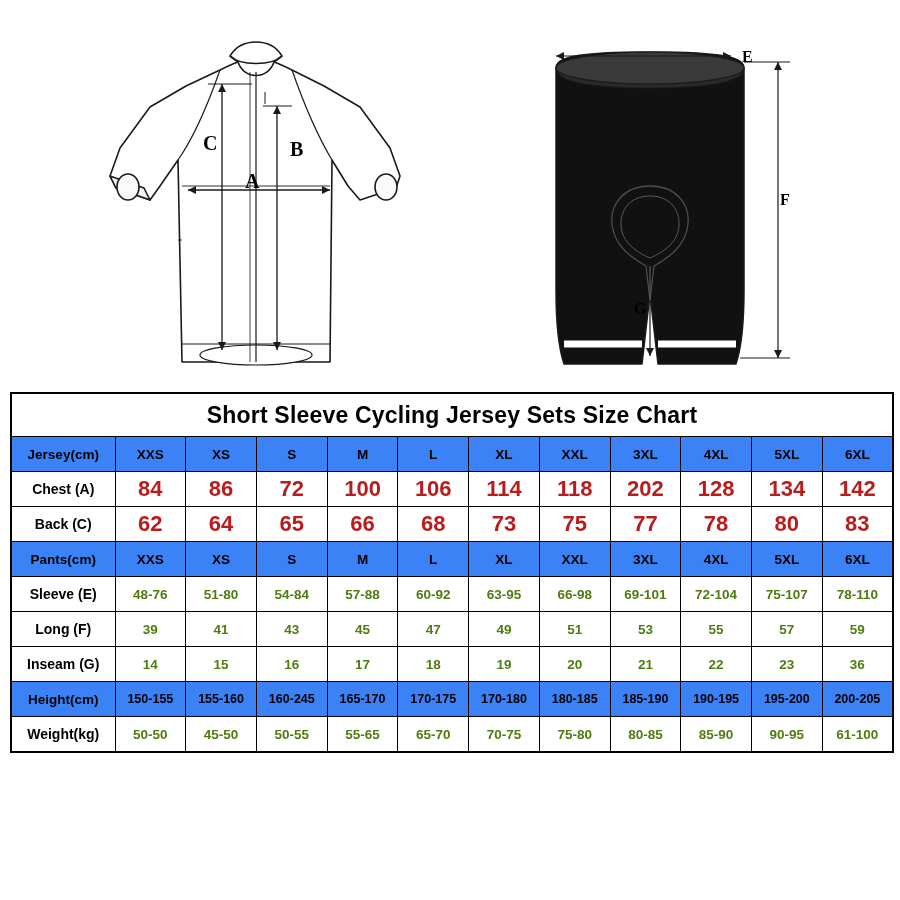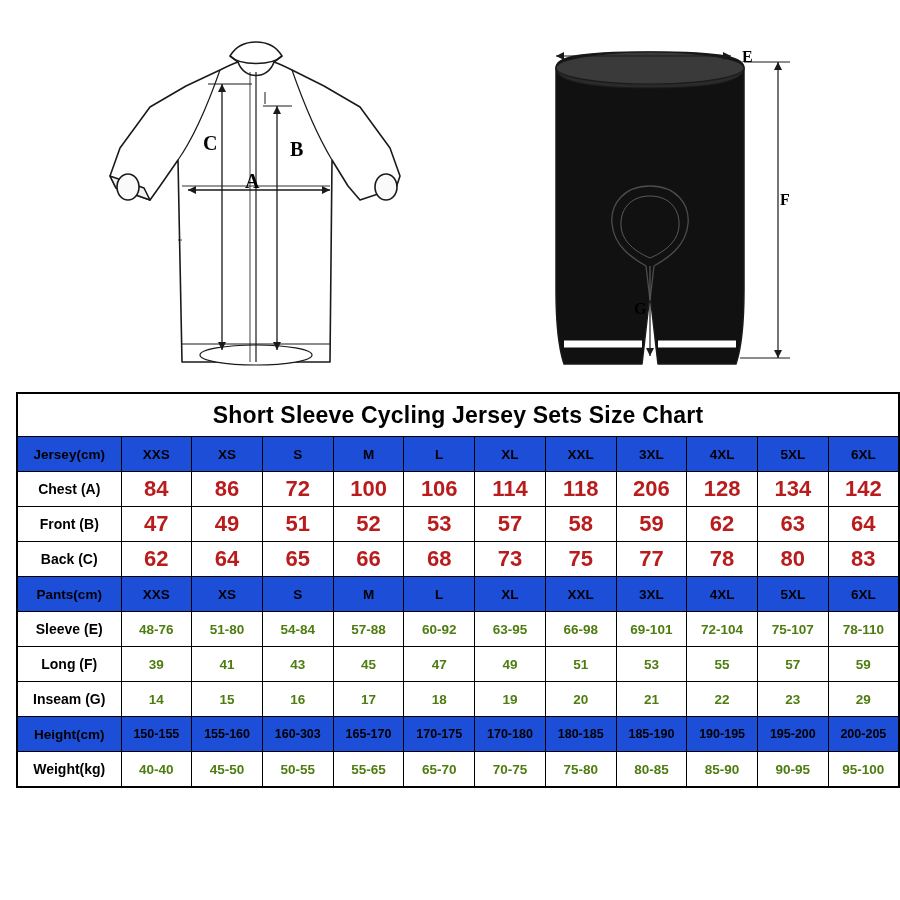--- a/index.html
+++ b/index.html
@@ -26,21 +26,21 @@
     width: 900px;
     height: 392px;
   }
   .diagram-svg {
     display: block;
   }
 
   
   .table-wrap {
     position: absolute;
-    left: 16px;
+    left: 10px;
     top: 392px;
     width: 884px;
   }
   table.size-chart {
     border-collapse: collapse;
     table-layout: fixed;
     width: 884px;
     border: 2px solid #000;
   }
   table.size-chart td {
@@ -54,21 +54,21 @@
     font-family: "Liberation Sans", sans-serif;
   }
   .title-cell {
     height: 42px !important;
     font-size: 23px !important;
     font-weight: bold;
     font-family: "Liberation Serif", serif;
     letter-spacing: 0.2px;
   }
   .hdr {
-    background: #1d4ed8;
+    background: #3b82f6;
     color: #000;
     font-size: 13.5px !important;
   }
   .hdr.label-col {
     font-size: 13.5px !important;
   }
   .label-col {
     font-size: 14px !important;
   }
   .red {
@@ -231,40 +231,26 @@
 
         <tr>
           <td class="label-col">Chest (A)</td>
           <td class="red">84</td>
           <td class="red">86</td>
           <td class="red">72</td>
           <td class="red">100</td>
           <td class="red">106</td>
           <td class="red">114</td>
           <td class="red">118</td>
-          <td class="red">206</td>
+          <td class="red">202</td>
           <td class="red">128</td>
           <td class="red">134</td>
           <td class="red">142</td>
         </tr>
 
-        <tr>
-          <td class="label-col">Front (B)</td>
-          <td class="red">47</td>
-          <td class="red">49</td>
-          <td class="red">51</td>
-          <td class="red">52</td>
-          <td class="red">53</td>
-          <td class="red">57</td>
-          <td class="red">58</td>
-          <td class="red">59</td>
-          <td class="red">62</td>
-          <td class="red">63</td>
-          <td class="red">64</td>
-        </tr>
 
         <tr>
           <td class="label-col">Back (C)</td>
           <td class="red">62</td>
           <td class="red">64</td>
           <td class="red">65</td>
           <td class="red">66</td>
           <td class="red">68</td>
           <td class="red">73</td>
           <td class="red">75</td>
@@ -324,49 +310,49 @@
           <td class="plain">14</td>
           <td class="plain">15</td>
           <td class="plain">16</td>
           <td class="plain">17</td>
           <td class="plain">18</td>
           <td class="plain">19</td>
           <td class="plain">20</td>
           <td class="plain">21</td>
           <td class="plain">22</td>
           <td class="plain">23</td>
-          <td class="plain">29</td>
+          <td class="plain">36</td>
         </tr>
 
         <tr>
           <td class="hdr label-col">Height(cm)</td>
           <td class="hdr hdr-small">150-155</td>
           <td class="hdr hdr-small">155-160</td>
-          <td class="hdr hdr-small">160-303</td>
+          <td class="hdr hdr-small">160-245</td>
           <td class="hdr hdr-small">165-170</td>
           <td class="hdr hdr-small">170-175</td>
           <td class="hdr hdr-small">170-180</td>
           <td class="hdr hdr-small">180-185</td>
           <td class="hdr hdr-small">185-190</td>
           <td class="hdr hdr-small">190-195</td>
           <td class="hdr hdr-small">195-200</td>
           <td class="hdr hdr-small">200-205</td>
         </tr>
 
         <tr>
           <td class="label-col">Weight(kg)</td>
-          <td class="plain">40-40</td>
+          <td class="plain">50-50</td>
           <td class="plain">45-50</td>
           <td class="plain">50-55</td>
           <td class="plain">55-65</td>
           <td class="plain">65-70</td>
           <td class="plain">70-75</td>
           <td class="plain">75-80</td>
           <td class="plain">80-85</td>
           <td class="plain">85-90</td>
           <td class="plain">90-95</td>
-          <td class="plain">95-100</td>
+          <td class="plain">61-100</td>
         </tr>
       </tbody>
     </table>
   </div>
 
 </div>
 
 </body></html>

